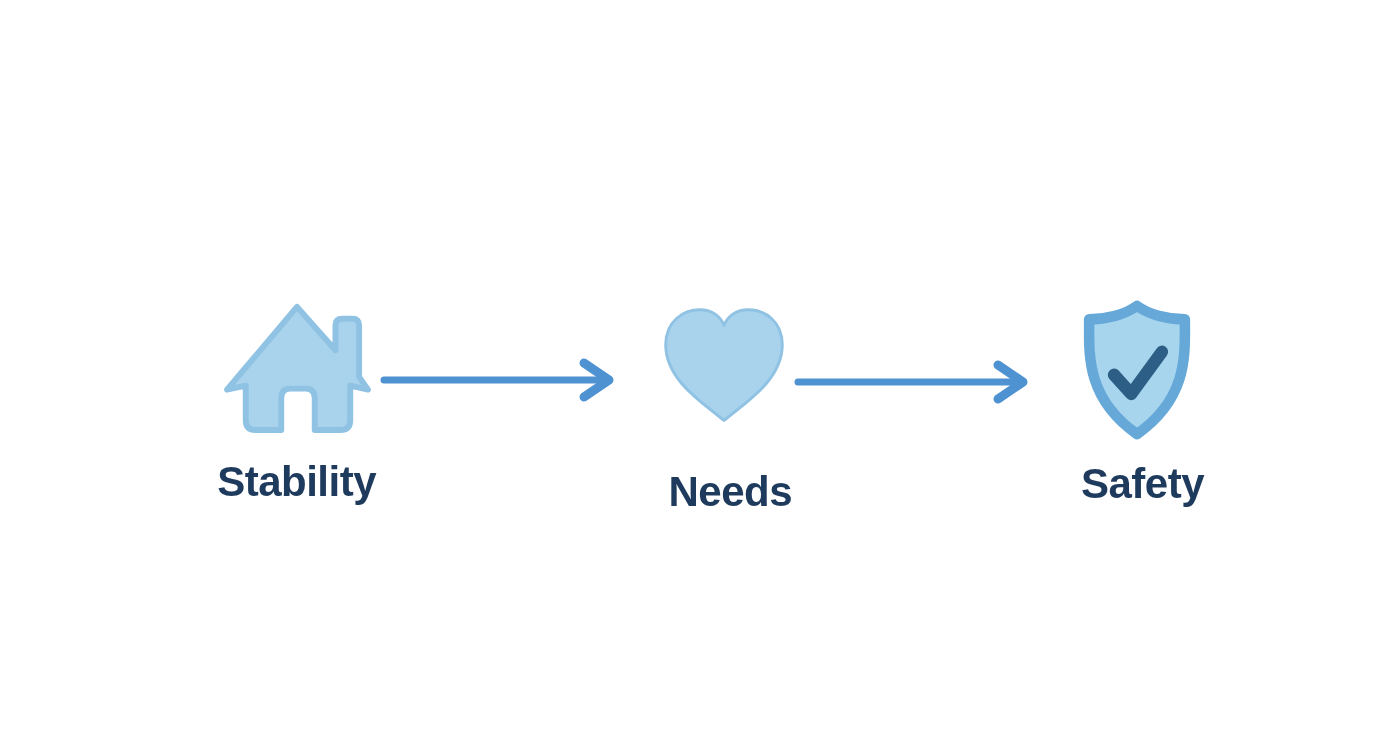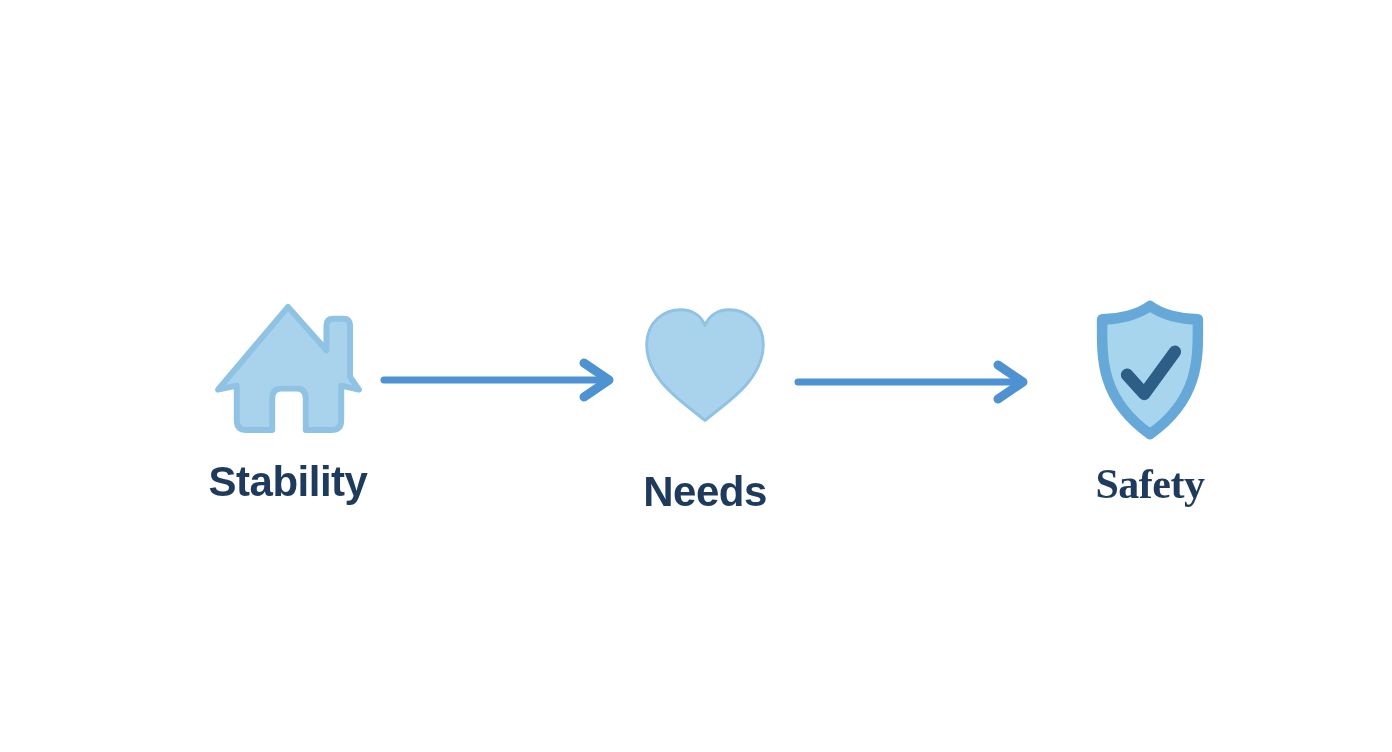--- a/index.html
+++ b/index.html
@@ -11,21 +11,21 @@
     position: relative;
     width: 1392px;
     height: 752px;
     background: var(--background, #ffffff);
     overflow: hidden;
   }
   .step {
     position: absolute;
     display: flex;
     flex-direction: column;
-    align-items: center;
+    align-items: flex-end;
   }
   .step-label {
     font-size: 42px;
     font-weight: 700;
     letter-spacing: -0.5px;
     color: var(--label-text, #1e3a5c);
     white-space: nowrap;
   }
   .step-icon { display: block; }
   .arrow { position: absolute; display: block; }
@@ -33,21 +33,21 @@
   .icon-fill   { fill: var(--icon-fill, #a9d3ec); }
   .icon-edge   { stroke: var(--icon-edge, #90c3e4); }
   .shield-body { fill: var(--shield-fill, #a7d5ee); stroke: var(--shield-border, #66a9d9); }
   .check       { stroke: var(--check-color, #2d5f86); }
   .arrow-stroke{ stroke: var(--arrow-color, #4e92d2); }
 
   #step-stability { left: 200px; top: 296px; width: 176px; }
   #step-stability .step-label { margin-top: 24px; }
   #step-needs     { left: 618px; top: 302px; width: 174px; }
   #step-needs     .step-label { margin-top: 30px; }
-  #step-safety    { left: 1063px; top: 298px; width: 174px; font-family: Liberation Serif, serif; }
+  #step-safety    { left: 1030px; top: 298px; width: 174px; }
   #step-safety    .step-label { margin-top: 18px; }
 
   #arrow-1 { left: 378px; top: 354px; }
   #arrow-2 { left: 792px; top: 356px; }
 </style>
 </head>
 <body>
 
 <div class="canvas">
 

